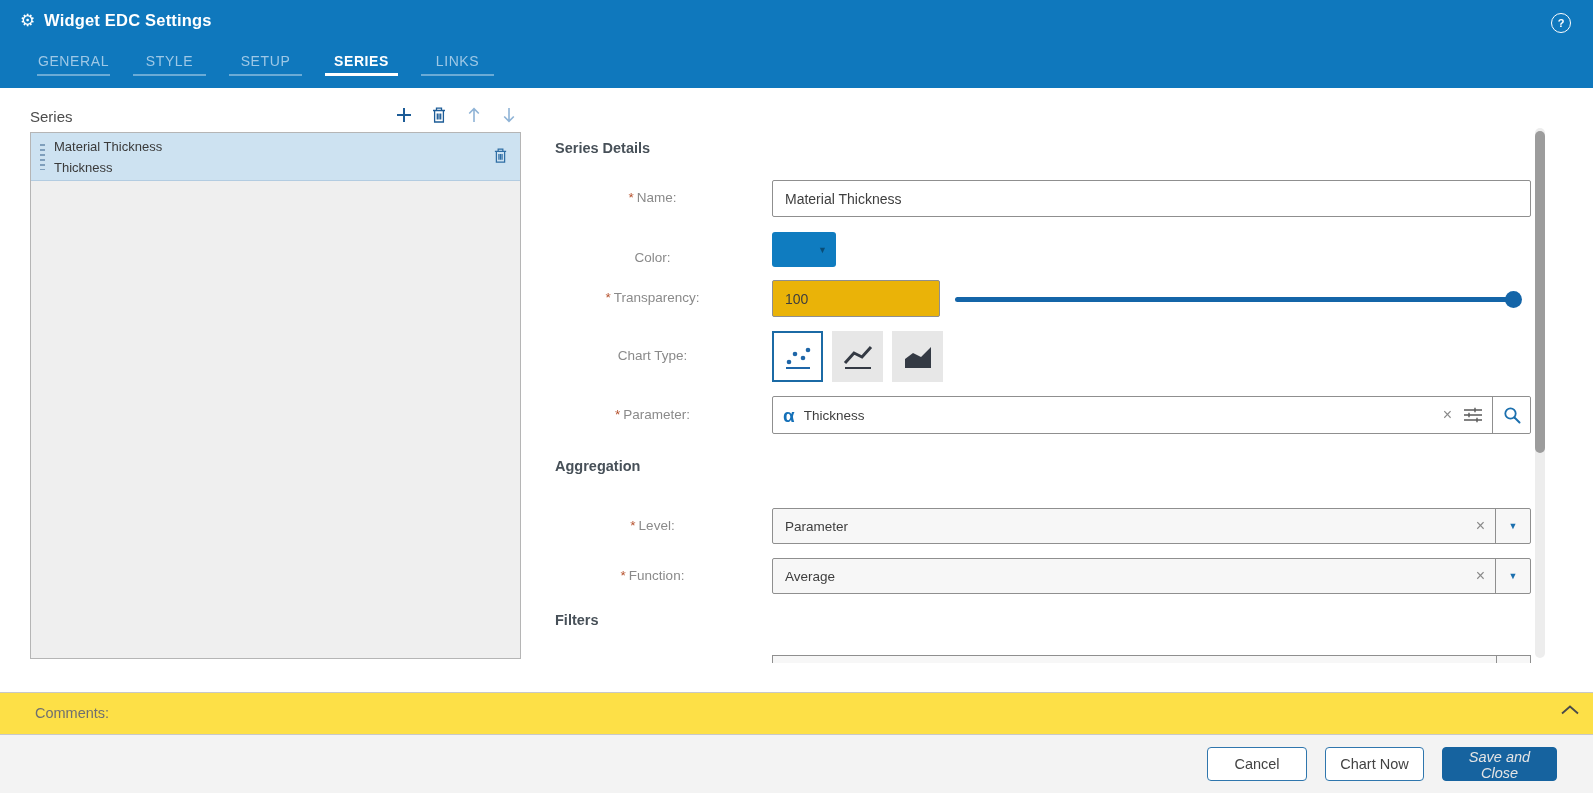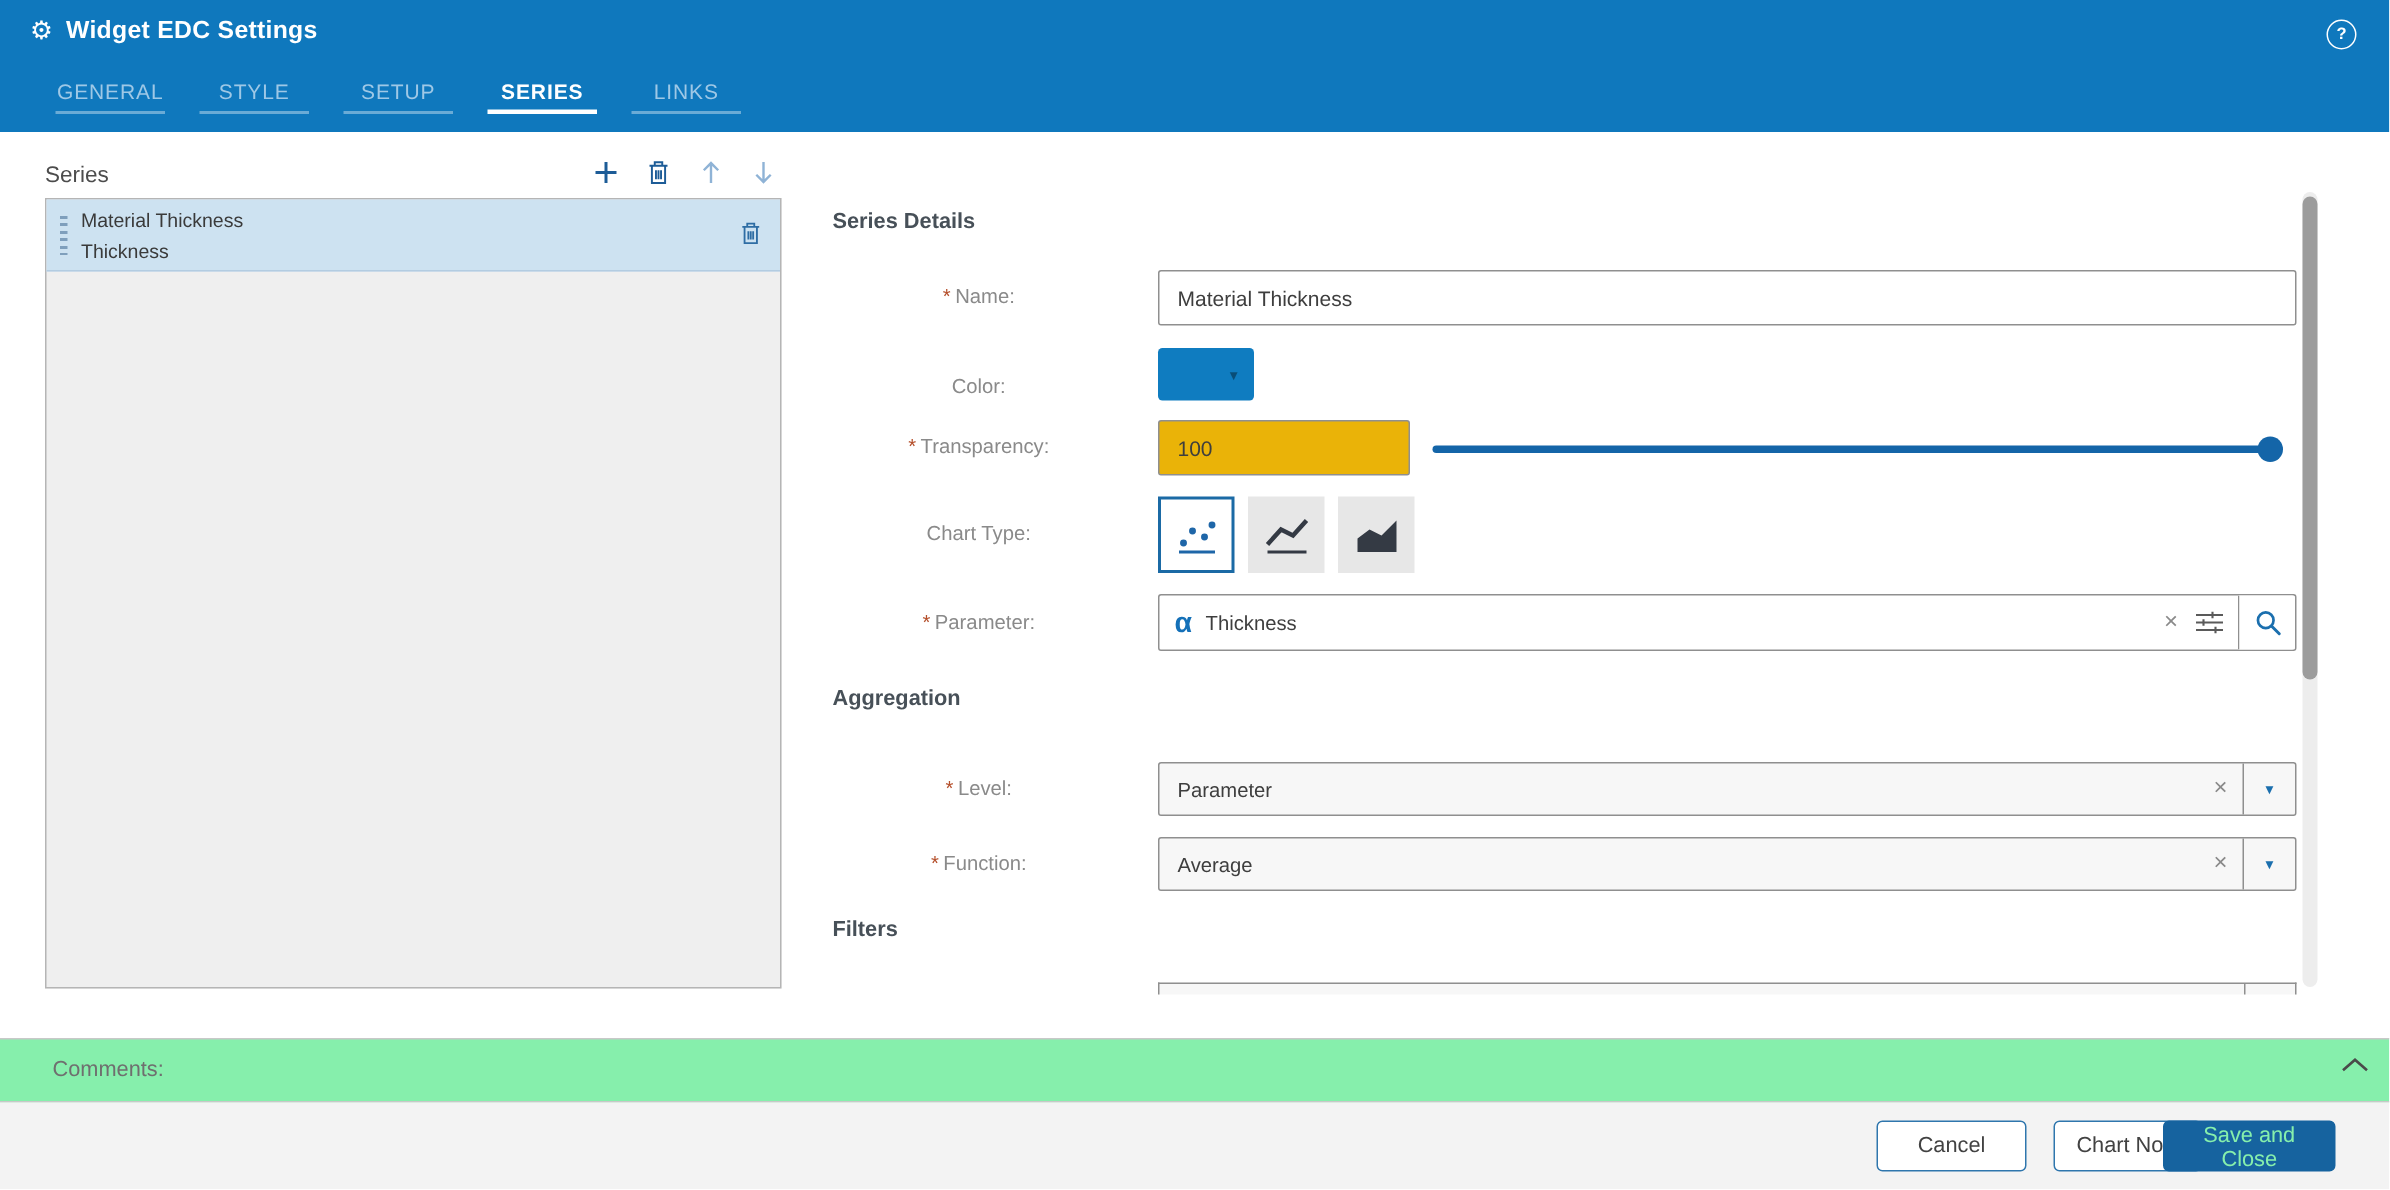--- a/index.html
+++ b/index.html
@@ -67,29 +67,29 @@
 
   .partial-field{position:absolute;left:772px;top:655px;width:759px;height:8px;box-sizing:border-box;
                  border:1px solid #8f8f8f;border-bottom:none;background:#f7f7f7;overflow:hidden;}
   .partial-field .pdd{position:absolute;right:33px;top:0;width:1px;height:8px;background:#8f8f8f;}
 
   
   .sb-track{position:absolute;left:1535px;top:128px;width:10px;height:530px;background:#ededed;border-radius:5px;}
   .sb-thumb{position:absolute;left:0;top:3px;width:10px;height:322px;background:#9c9c9c;border-radius:5px;cursor:pointer;}
 
   
-  .comments{position:absolute;left:0;top:692px;width:100%;height:43px;box-sizing:border-box;background:#86efac;
+  .comments{position:absolute;left:0;top:692px;width:100%;height:43px;box-sizing:border-box;background:#fde047;
             border-top:1px solid #c8c8c8;border-bottom:1px solid #c8c8c8;}
   .comments-label{position:absolute;left:35px;top:12px;font-size:14.5px;color:#6f6f6f;}
   .collapse-btn{position:absolute;right:14px;top:12px;background:none;border:none;padding:0;cursor:pointer;}
   .footer{position:absolute;left:0;top:735px;width:100%;height:58px;background:#f3f3f3;}
   .btn{position:absolute;top:12px;height:34px;box-sizing:border-box;border-radius:4px;font-family:"Liberation Sans",sans-serif;
        font-size:14.5px;cursor:pointer;}
-  .btn.secondary{background:#fff;border:1px solid #2f76ad;color:#424242;margin-left:44px;}
-  .btn.primary{background:#16639f;border:1px solid #16639f;color:#86efac;}
+  .btn.secondary{background:#fff;border:1px solid #2f76ad;color:#424242;}
+  .btn.primary{background:#16639f;border:1px solid #16639f;color:#e5e5e5;font-style:italic;}
   .btn-cancel{left:1207px;width:100px;}
   .btn-savenow{left:1325px;width:99px;}
   .btn-saveclose{left:1442px;width:115px;}
 
   svg{display:block;}
 </style>
 </head>
 <body>
 
 <div class="stage">

